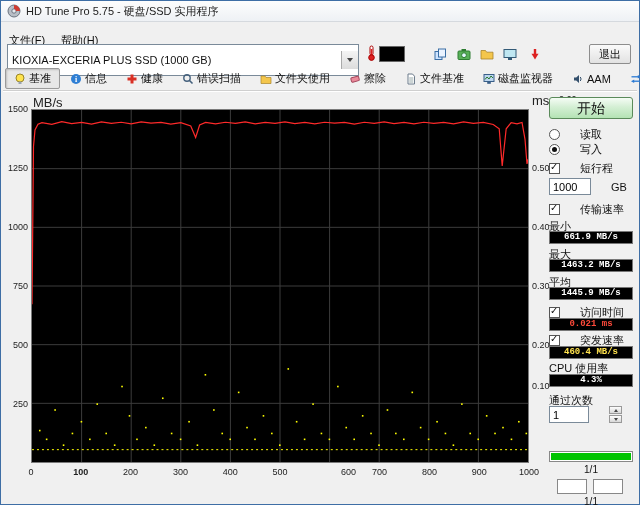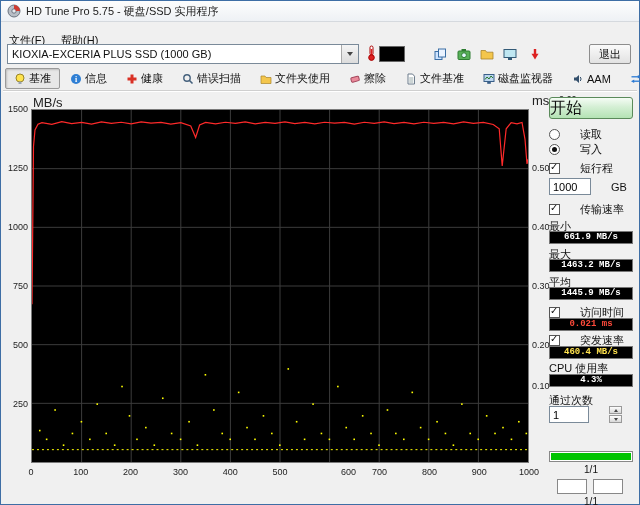--- a/index.html
+++ b/index.html
@@ -7,42 +7,42 @@
   body{font-family:"Liberation Sans","DejaVu Sans",sans-serif;font-size:11px;color:#111;background:#f0f0f0;position:relative;overflow:hidden}
   .window{position:absolute;inset:0;border:1px solid #3e6ea5;background:#f0f0f0}
   
   .titlebar{position:absolute;top:0;left:0;right:0;height:21px;background:linear-gradient(#fdfdfd,#eef1f5);border-bottom:1px solid #d5d9de;display:flex;align-items:center;gap:5px;padding:0 6px}
   .titlebar .t-text{font-size:11px;color:#222}
   
   .menubar{position:absolute;top:30px;left:0;right:0;height:19px;background:#f0f0f0;display:flex;align-items:center}
   .menu-item{padding:2px 8px;cursor:default}
   
   .toolbar{position:absolute;top:40px;left:0;right:0;height:26px;display:flex;align-items:center;padding:0 6px}
-  .combo{position:absolute;left:6px;top:3px;width:352px;height:20px;background:#fff;border:1px solid #7a8a99;display:flex;align-items:center}
+  .combo{position:absolute;left:6px;top:3px;width:352px;height:32px;background:#fff;border:1px solid #7a8a99;display:flex;align-items:center}
   .combo .combo-text{flex:1;padding:0 4px;font-size:11px;white-space:nowrap;overflow:hidden}
   .combo .combo-arrow{width:17px;height:18px;background:linear-gradient(#f4f4f4,#dcdcdc);border-left:1px solid #aaa;display:flex;align-items:center;justify-content:center}
   .tri-down{width:0;height:0;border-left:3px solid transparent;border-right:3px solid transparent;border-top:4px solid #444}
   .tri-up{width:0;height:0;border-left:3px solid transparent;border-right:3px solid transparent;border-bottom:4px solid #444}
   .thermo{position:absolute;left:364px;top:4px}
   .temp-display{position:absolute;left:378px;top:5px;width:26px;height:16px;background:#000;border:1px solid #666}
   .tool-btn{position:absolute;top:3px;width:23px;height:20px;border:1px solid transparent;background:transparent;display:flex;align-items:center;justify-content:center;border-radius:2px}
   .exit-btn{position:absolute;right:8px;top:3px;width:42px;height:20px;border:1px solid #8d8d8d;border-radius:2px;background:linear-gradient(#fafafa,#e2e2e2);font-size:11px;text-align:center;line-height:18px}
   
   .tabrow{position:absolute;top:66px;left:4px;right:4px;height:23px;display:flex;align-items:center;gap:1px}
   .tab{display:inline-flex;align-items:center;gap:3px;padding:2px 8px;height:21px;border:1px solid transparent;border-radius:2px;white-space:nowrap}
   .tab.active{background:#e7e7e7;border-color:#9a9a9a;box-shadow:inset 1px 1px 2px rgba(0,0,0,.18)}
   .tabsep{position:absolute;top:89px;left:2px;right:2px;height:2px;border-top:1px solid #cfcfcf;border-bottom:1px solid #ffffff}
   
   .chart{position:absolute;left:4px;top:92px;width:546px;height:392px}
   .plot{position:absolute;left:26px;top:16px;width:498px;height:354px;background:#000;border:1px solid #7a7a7a}
   .tick{position:absolute;font-size:9px;color:#222}
   .unit{position:absolute;font-size:13px;color:#222}
   
   .panel{position:absolute;left:546px;top:92px;width:90px;height:413px}
-  .start-btn{position:absolute;left:2px;top:4px;width:84px;height:22px;font-size:16px;border:1px solid #5a8a5a;border-radius:3px;background:linear-gradient(#f5fcf5,#d4efd4 45%,#b4e3b4);line-height:20px}
+  .start-btn{position:absolute;left:2px;top:4px;width:84px;height:22px;font-size:14px;border:1px solid #5a8a5a;border-radius:3px;background:linear-gradient(#f5fcf5,#d4efd4 45%,#b4e3b4);text-align:center;line-height:20px}
   .prow{position:absolute;left:2px;display:flex;align-items:center;gap:20px;font-size:11px;white-space:nowrap}
   .plabel{position:absolute;left:2px;font-size:11px;white-space:nowrap}
   .vbox{position:absolute;left:2px;width:84px;height:13px;background:#000;border:1px solid #777;color:#fff;font-family:Liberation Mono, monospace;font-size:9px;font-weight:bold;text-align:center;line-height:11px}
   .vbox.red{color:#ff4a3a}.vbox.yellow{color:#ffe24d}
   .cb{width:11px;height:11px;border:1px solid #555;background:#fff;position:relative;flex:0 0 auto}
   .cb.checked::after{content:"\2713";position:absolute;top:-3px;left:0px;font-size:10px;font-weight:bold;color:#111}
   .rb{width:11px;height:11px;border:1px solid #555;border-radius:50%;background:#fff;position:relative;flex:0 0 auto}
   .rb.checked::after{content:"";position:absolute;top:2px;left:2px;width:5px;height:5px;border-radius:50%;background:#111}
   .tinput{width:42px;height:17px;border:1px solid #7a8a99;background:#fff;font-size:11px;padding:0 3px}
   .spincol{display:flex;flex-direction:column;gap:1px}
@@ -331,21 +331,21 @@
       <span class="tick" style="left: 0px; top: 188px; width: 23px; text-align: right;">750</span>
       <span class="tick" style="left: 0px; top: 247px; width: 23px; text-align: right;">500</span>
       <span class="tick" style="left: 0px; top: 306px; width: 23px; text-align: right;">250</span>
       <span class="tick" style="left: 527px; top: 1px; margin-left: 27px;">0.60</span>
       <span class="tick" style="left: 527px; top: 70px;">0.50</span>
       <span class="tick" style="left: 527px; top: 129px;">0.40</span>
       <span class="tick" style="left: 527px; top: 188px;">0.30</span>
       <span class="tick" style="left: 527px; top: 247px;">0.20</span>
       <span class="tick" style="left: 527px; top: 288px;">0.10</span>
       <span class="tick" style="left: 15px; top: 374px; width: 22px; text-align: center;">0</span>
-      <span class="tick" style="left: 64.8px; top: 374px; width: 22px; text-align: center;">100</span>
+      <span class="tick" style="left: 64.8px; top: 374px; width: 22px; text-align: center; font-weight: bold;">100</span>
       <span class="tick" style="left: 114.6px; top: 374px; width: 22px; text-align: center;">200</span>
       <span class="tick" style="left: 164.4px; top: 374px; width: 22px; text-align: center;">300</span>
       <span class="tick" style="left: 214.2px; top: 374px; width: 22px; text-align: center;">400</span>
       <span class="tick" style="left: 264px; top: 374px; width: 22px; text-align: center;">500</span>
       <span class="tick" style="left: 329px; top: 374px; width: 22px; text-align: right;">600</span>
       <span class="tick" style="left: 363.6px; top: 374px; width: 22px; text-align: center;">700</span>
       <span class="tick" style="left: 413.4px; top: 374px; width: 22px; text-align: center;">800</span>
       <span class="tick" style="left: 463.2px; top: 374px; width: 22px; text-align: center;">900</span>
       <span class="tick" style="left: 513px; top: 374px; width: 22px; text-align: center;">1000</span>
     </div>

